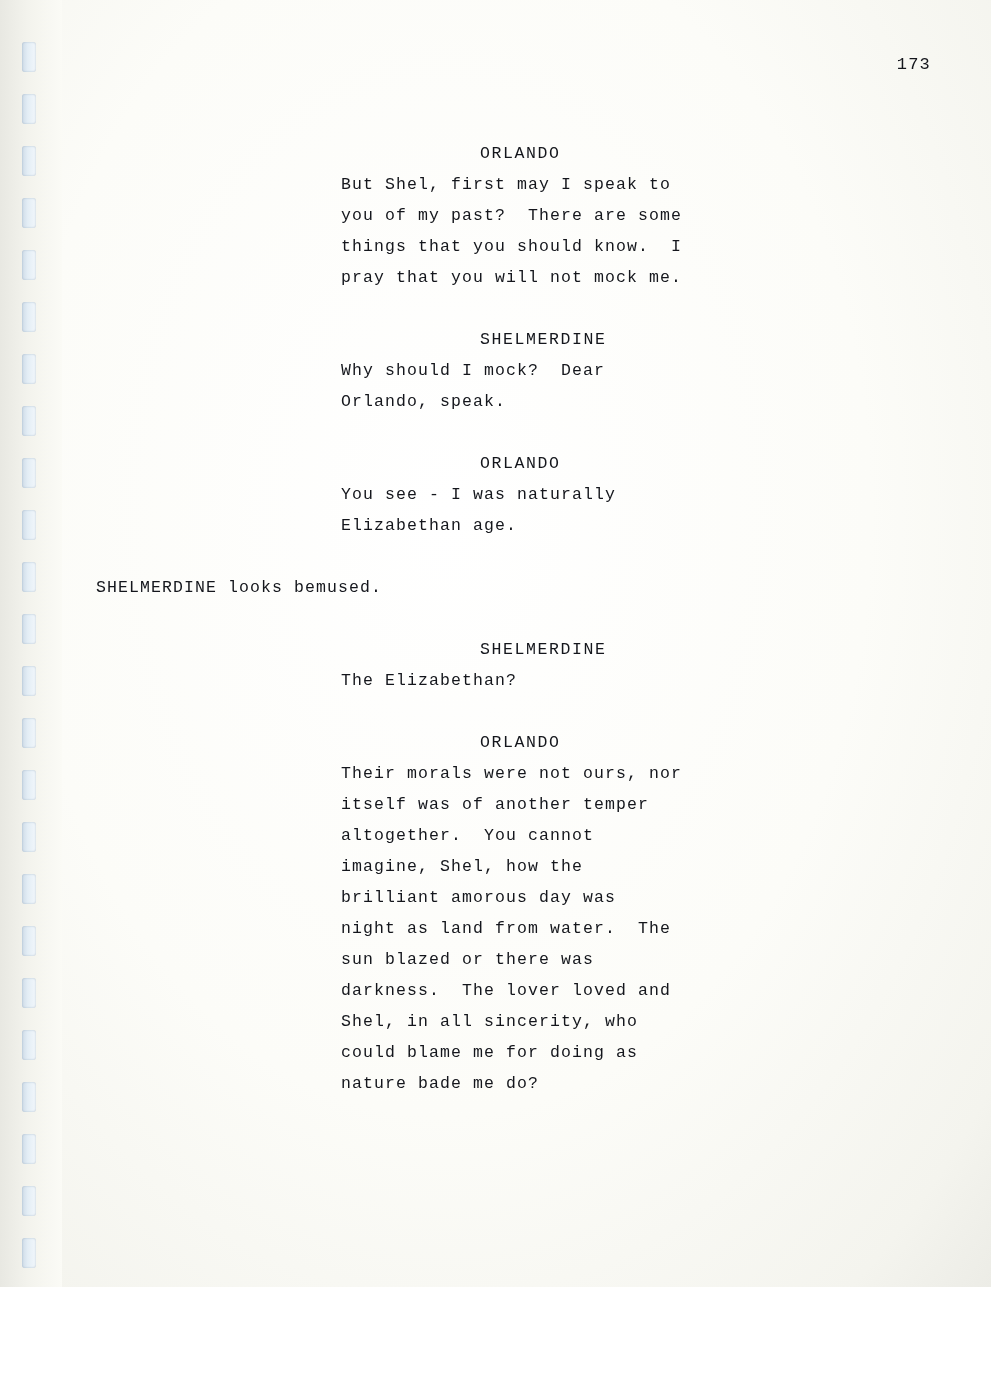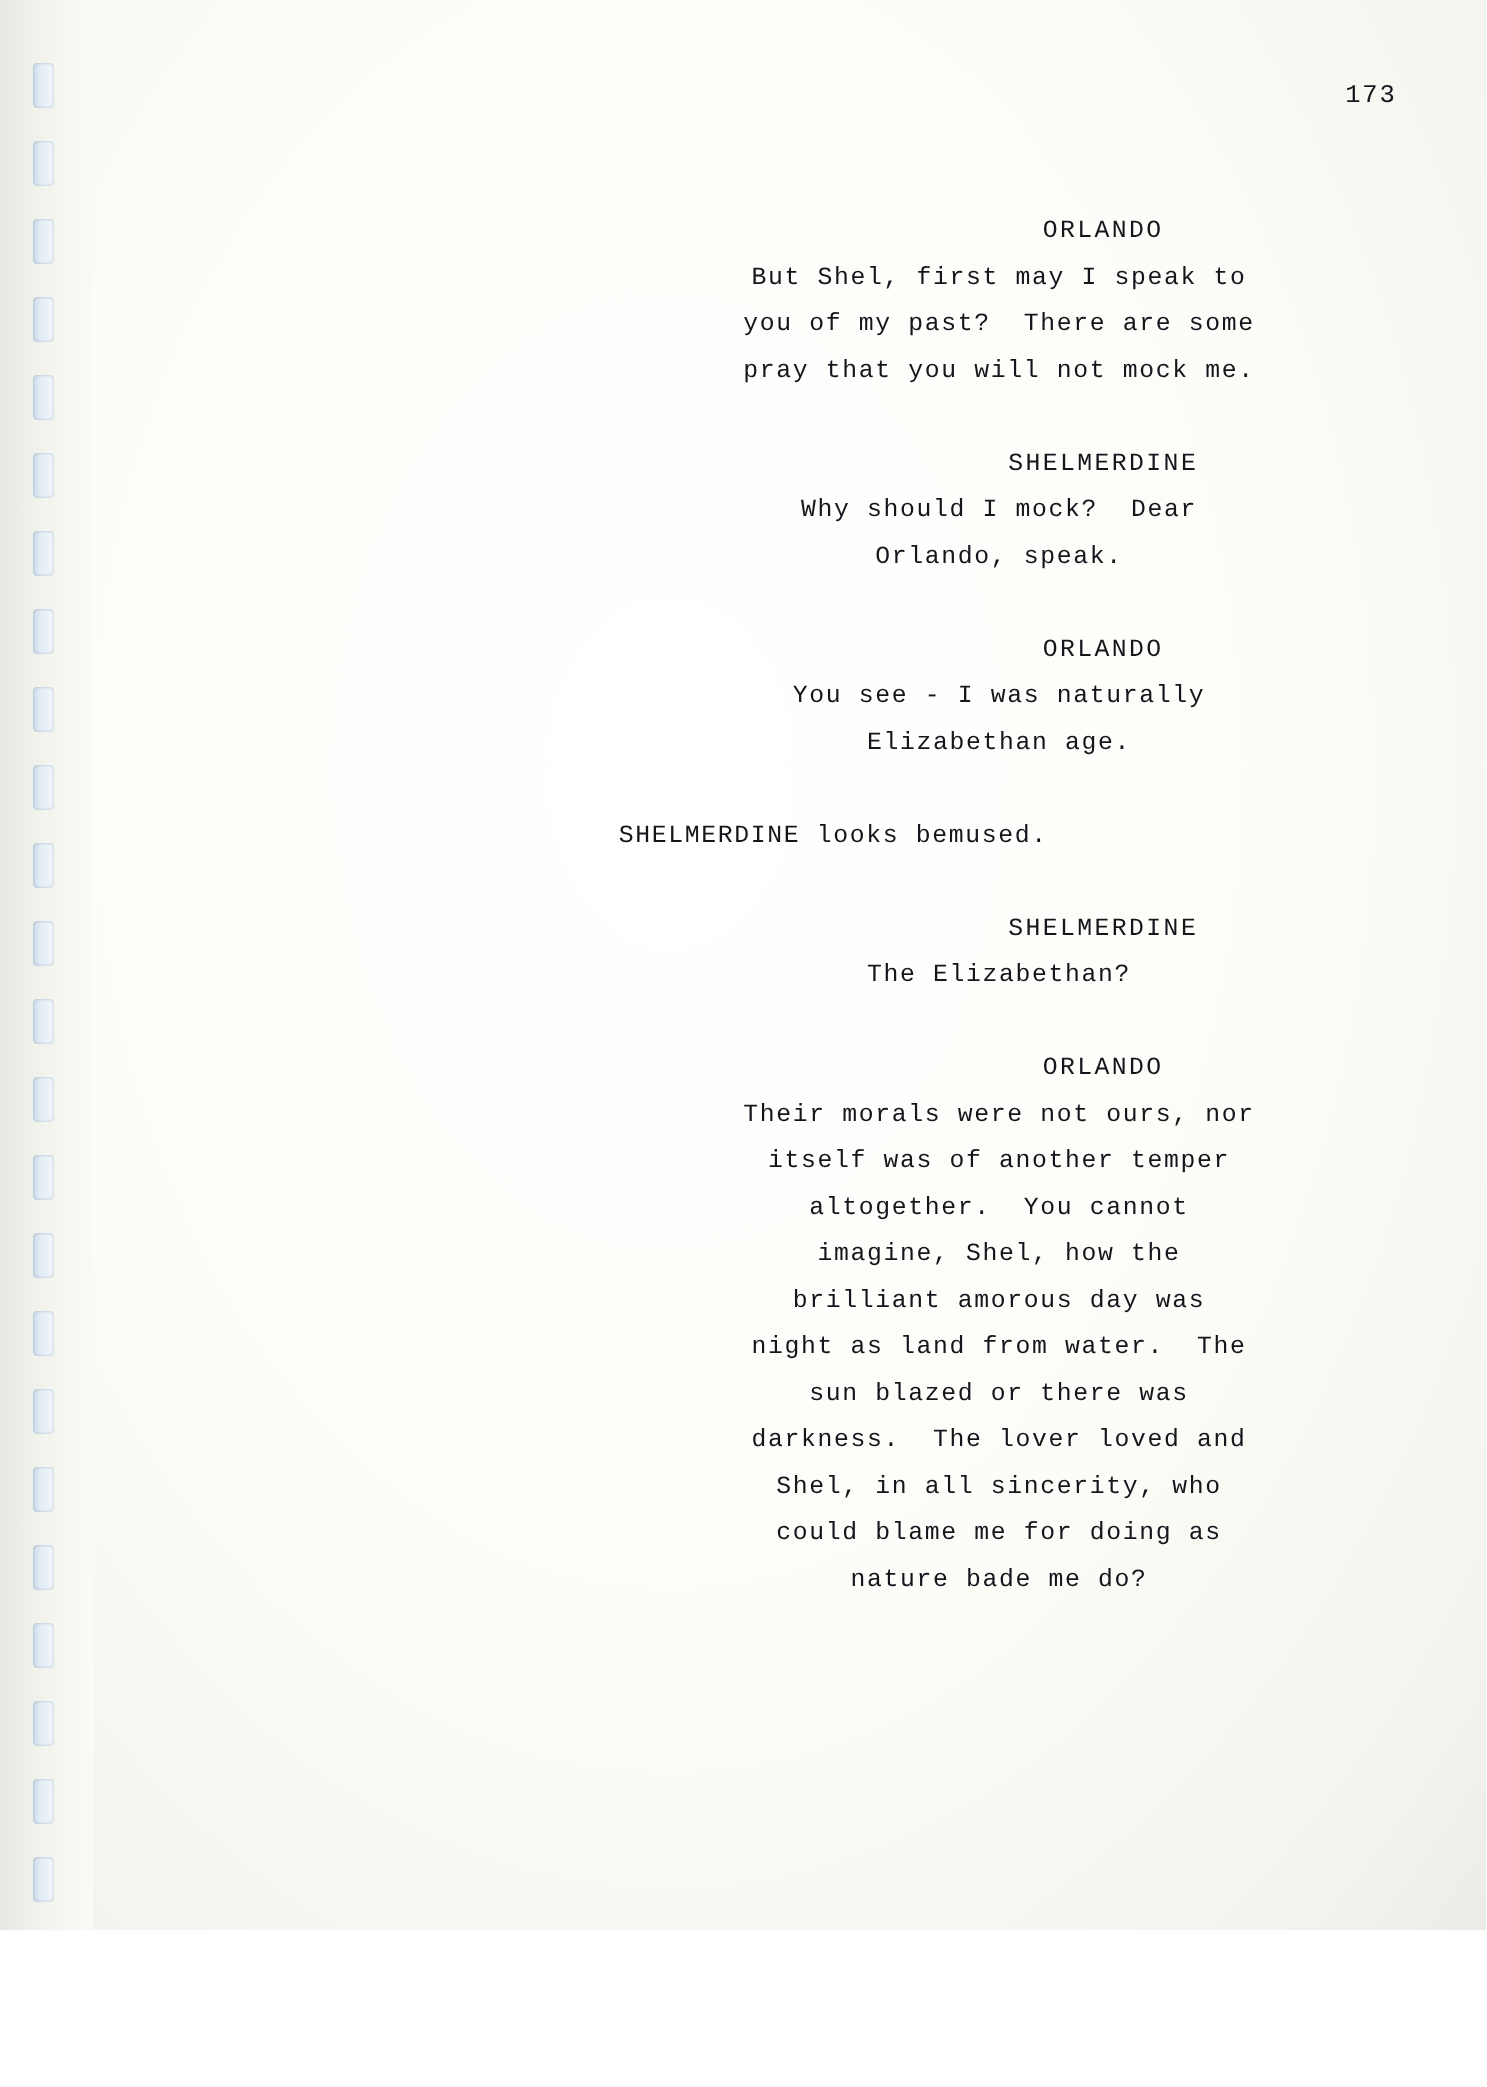--- a/index.html
+++ b/index.html
@@ -56,21 +56,20 @@
     right: 60px;
     font-size: 17px;
     letter-spacing: 1.2px;
   }
 
   #script-body {
     position: absolute;
     top: 138px;
     left: 0;
     width: 991px;
-    text-align: center;
   }
 
   .block { margin: 0; }
 
   .cue {
     font-size: 16.5px;
     letter-spacing: 1.6px;
     margin-left: 480px;
     line-height: 31px;
     white-space: pre;
@@ -78,21 +77,21 @@
   .dialogue {
     font-size: 16.5px;
     letter-spacing: 1.1px;
     margin-left: 341px;
     line-height: 31px;
     white-space: pre;
   }
   .action {
     font-size: 16.5px;
     letter-spacing: 1.1px;
-    margin-left: 120px;
+    margin-left: 96px;
     line-height: 31px;
     white-space: pre;
   }
   .spacer-lg { height: 31px; }
 </style>
 </head>
 <body>
 
 <div id="page">
   <div id="paper-texture"></div>
@@ -126,20 +125,21 @@
       <div class="punch-hole" style="top: 1342px;"></div>
     </div>
 
   <div id="page-number">173</div>
 
   <div id="script-body">
       <div class="block">
         <div class="cue">ORLANDO</div>
         <div class="dialogue">But Shel, first may I speak to</div>
         <div class="dialogue">you of my past?  There are some</div>
+        <div class="dialogue">things that you should know.  I</div>
         <div class="dialogue">pray that you will not mock me.</div>
       </div>
       <div class="spacer-lg"></div>
       <div class="block">
         <div class="cue">SHELMERDINE</div>
         <div class="dialogue">Why should I mock?  Dear</div>
         <div class="dialogue">Orlando, speak.</div>
       </div>
       <div class="spacer-lg"></div>
       <div class="block">

